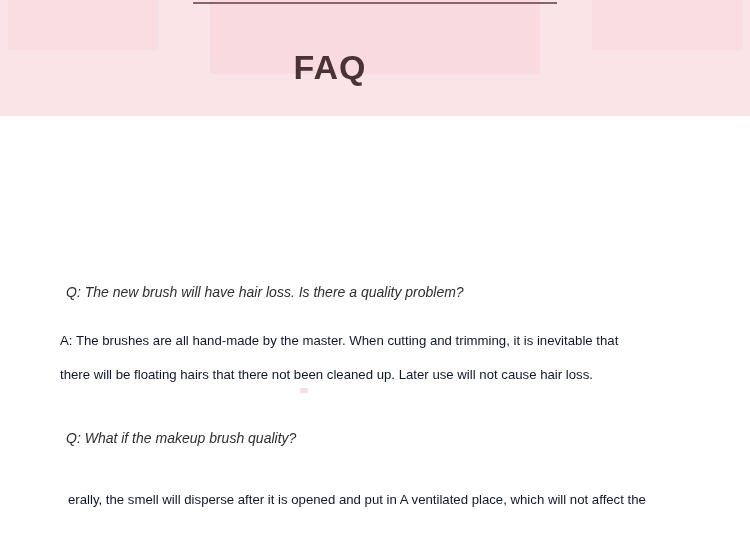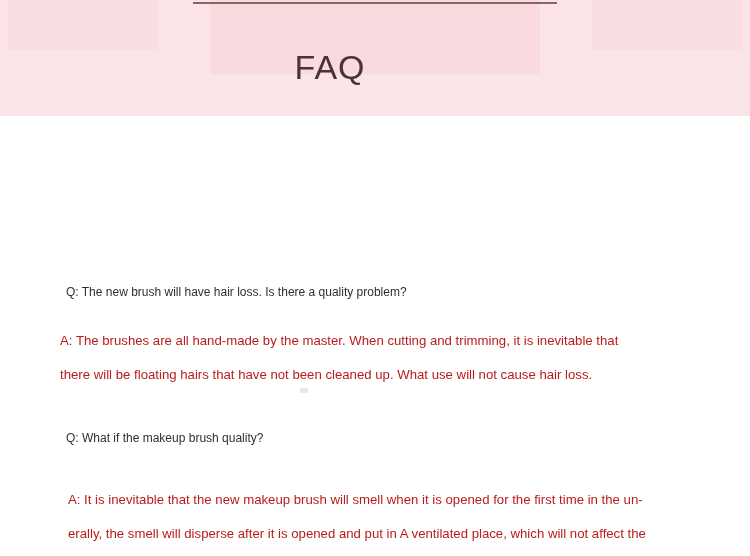--- a/index.html
+++ b/index.html
@@ -69,45 +69,46 @@
   .banner-title {
     position: absolute;
     top: 22px;
     left: 0;
     width: 660px;
     text-align: center;
     font-size: 34px;
     line-height: 44px;
     color: #4a3333;
     letter-spacing: 1px;
-    font-weight: 400;
+    font-weight: 700;
   }
   
   .content {
     position: relative;
     padding: 0 24px;
   }
   .qa-block {
     position: relative;
   }
   .question {
-    font-size: 12px;
+    font-size: 14px;
     color: #2f2f2f;
     line-height: 22px;
     margin: 0;
     white-space: nowrap;
+    font-style: italic;
   }
   .q1 { position: absolute; left: 42px; top: 165px; }
   .a1 { position: absolute; left: 36px; top: 208px; width: 670px; }
   .q2 { position: absolute; left: 42px; top: 311px; }
   .a2 { position: absolute; left: 44px; top: 367px; width: 650px; }
 
   .answer {
     font-size: 13.2px;
-    color: #b91c1c;
+    color: #0f172a;
     line-height: 34px;
     margin: 0;
     text-align: justify;
   }
   .answer .line {
     display: block;
     white-space: nowrap;
   }
   .faint-mark {
     position: absolute;
@@ -131,29 +132,28 @@
     <div class="banner-rule"></div>
     <h1 class="banner-title">FAQ</h1>
   </div>
 
   <div class="content">
 
     <div class="qa-block">
       <p class="question q1">Q: The new brush will have hair loss. Is there a quality problem?</p>
       <div class="answer a1">
         <span class="line">A: The brushes are all hand-made by the master. When cutting and trimming, it is inevitable that</span>
-        <span class="line">there will be floating hairs that have not been cleaned up. What use will not cause hair loss.</span>
+        <span class="line">there will be floating hairs that there not been cleaned up. Later use will not cause hair loss.</span>
       </div>
     </div>
 
     <div class="faint-mark"></div>
 
     <div class="qa-block">
       <p class="question q2">Q: What if the makeup brush quality?</p>
       <div class="answer a2">
-        <span class="line">A: It is inevitable that the new makeup brush will smell when it is opened for the first time in the un-</span>
         <span class="line">erally, the smell will disperse after it is opened and put in A ventilated place, which will not affect the</span>
 
       </div>
     </div>
 
   </div>
 </div>
 
 </body></html>

